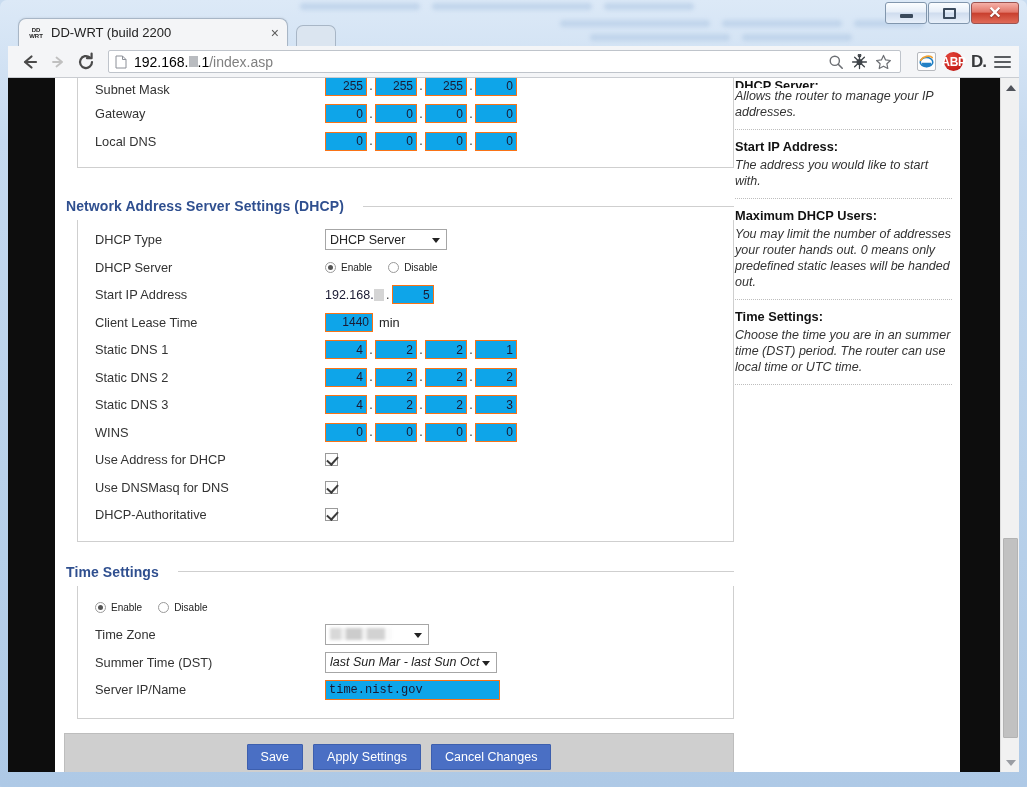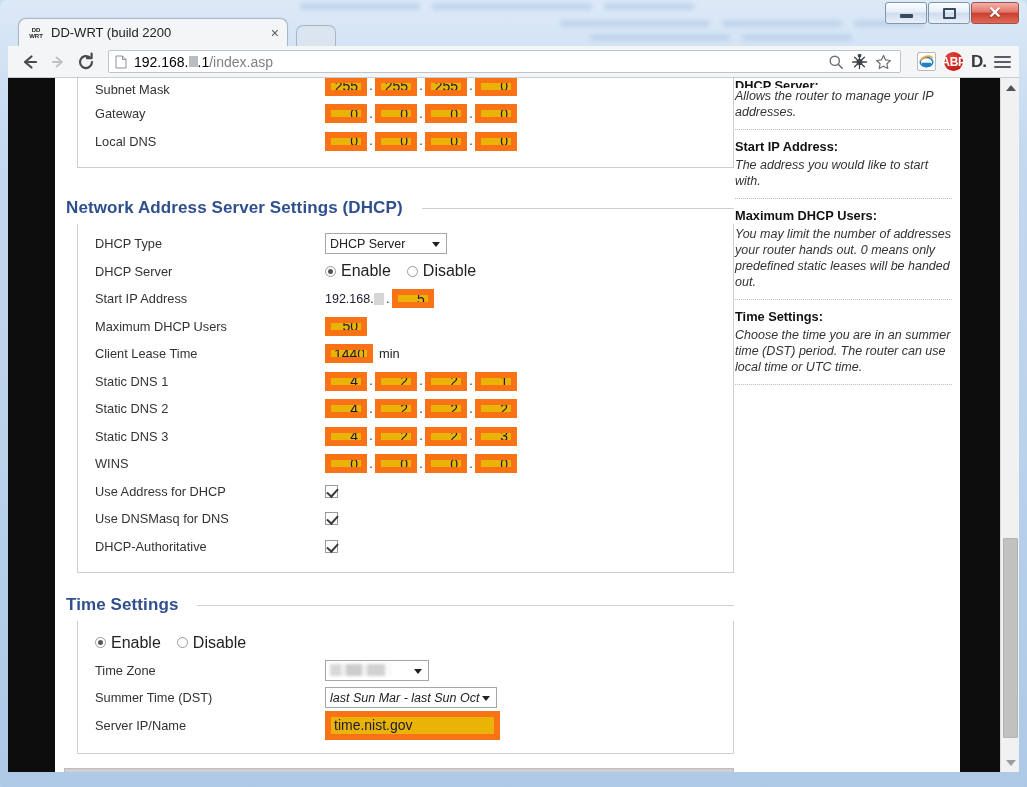--- a/index.html
+++ b/index.html
@@ -156,42 +156,42 @@
     border:1px solid #cfcfcf; border-top:none;
     margin:0 0 0 13px; padding:0 0 12px 0;
   }
   .frow {
     display:flex; align-items:center; height:27.5px; padding-left:17px;
   }
   .flabel { width:230px; flex:0 0 auto; font-size:12.8px; color:#333; }
   .fctl { flex:1 1 auto; display:flex; align-items:center; font-size:12.8px; color:#222; }
 
   input.tb {
-    height:19px; border:6px solid #f97316; background:#eab308;
-    font-family:"Liberation Sans", sans-serif; font-size:14px; color:#1a1a33;
+    height:19px; border:1px solid #f97316; background:#0ea5e9;
+    font-family:"Liberation Sans", sans-serif; font-size:12px; color:#1a1a33;
     text-align:right; padding:0 3px; outline:none;
   }
   input.oct { width:42px; text-align:right; }
   .dot { width:8px; text-align:center; display:inline-block; color:#333; font-size:12.5px; }
 
   .sec-head {
     display:flex; align-items:center; gap:19px;
-    font-size:17px; font-weight:bold; color:#2f4f8f; letter-spacing:.1px;
+    font-size:14px; font-weight:bold; color:#2f4f8f; letter-spacing:.1px;
     margin:0 0 6px 0; padding-left:2px;
   }
   .sec-head .rule { flex:1 1 auto; height:1px; background:#cfcfcf; }
 
   .radio {
     width:11px; height:11px; border-radius:50%;
     border:1px solid #9a9a9a; background:#fff;
     display:inline-flex; align-items:center; justify-content:center;
     margin-right:5px; vertical-align:-1px; flex:0 0 auto;
   }
   .radio.on::after { content:""; width:5px; height:5px; border-radius:50%; background:#555; display:block; }
-  .radio-wrap { display:inline-flex; align-items:center; margin-right:16px; font-size:16px; color:#222; }
+  .radio-wrap { display:inline-flex; align-items:center; margin-right:16px; font-size:10px; color:#222; }
 
   .checkbox {
     width:13px; height:13px; border:1px solid #9a9a9a; background:#fdfdfd;
     display:inline-flex; align-items:center; justify-content:center;
     position:relative;
   }
   .checkbox.on::after{
     content:"";
     position:absolute; left:3px; top:0px;
     width:5px; height:9px;
@@ -432,26 +432,20 @@
           <div class="frow">
             <div class="flabel">Start IP Address</div>
             <div class="fctl">
               <span class="ipprefix">192.168.</span>
                 <span class="ip-redact"></span>
                 <span class="dot">.</span>
               <input class="tb oct" value="5" style="">
             </div>
           </div>
 
-          <div class="frow">
-            <div class="flabel">Maximum DHCP Users</div>
-            <div class="fctl">
-              <input class="tb" style="width: 42px;" value="50">
-            </div>
-          </div>
 
           <div class="frow">
             <div class="flabel">Client Lease Time</div>
             <div class="fctl">
               <input class="tb" style="width: 48px;" value="1440">
               <span style="margin-left:6px;">min</span>
             </div>
           </div>
 
           <div class="frow">
@@ -567,21 +561,21 @@
                 <select class="sel" style="width:172px;font-style:italic;">
                   <option>last Sun Mar - last Sun Oct</option>
                 </select>
               </span>
             </div>
           </div>
 
           <div class="frow">
             <div class="flabel">Server IP/Name</div>
             <div class="fctl">
-              <input class="tb" style="width: 175px; text-align: left; height: 29px;" value="time.nist.gov">
+              <input class="tb" style="width: 175px; text-align: left; height: 20px; font-family: Liberation Mono, monospace;" value="time.nist.gov">
             </div>
           </div>
         </div>
 
         <div class="btnbar">
           <button class="btn">Save</button>
           <button class="btn">Apply Settings</button>
           <button class="btn">Cancel Changes</button>
         </div>
       </div>

